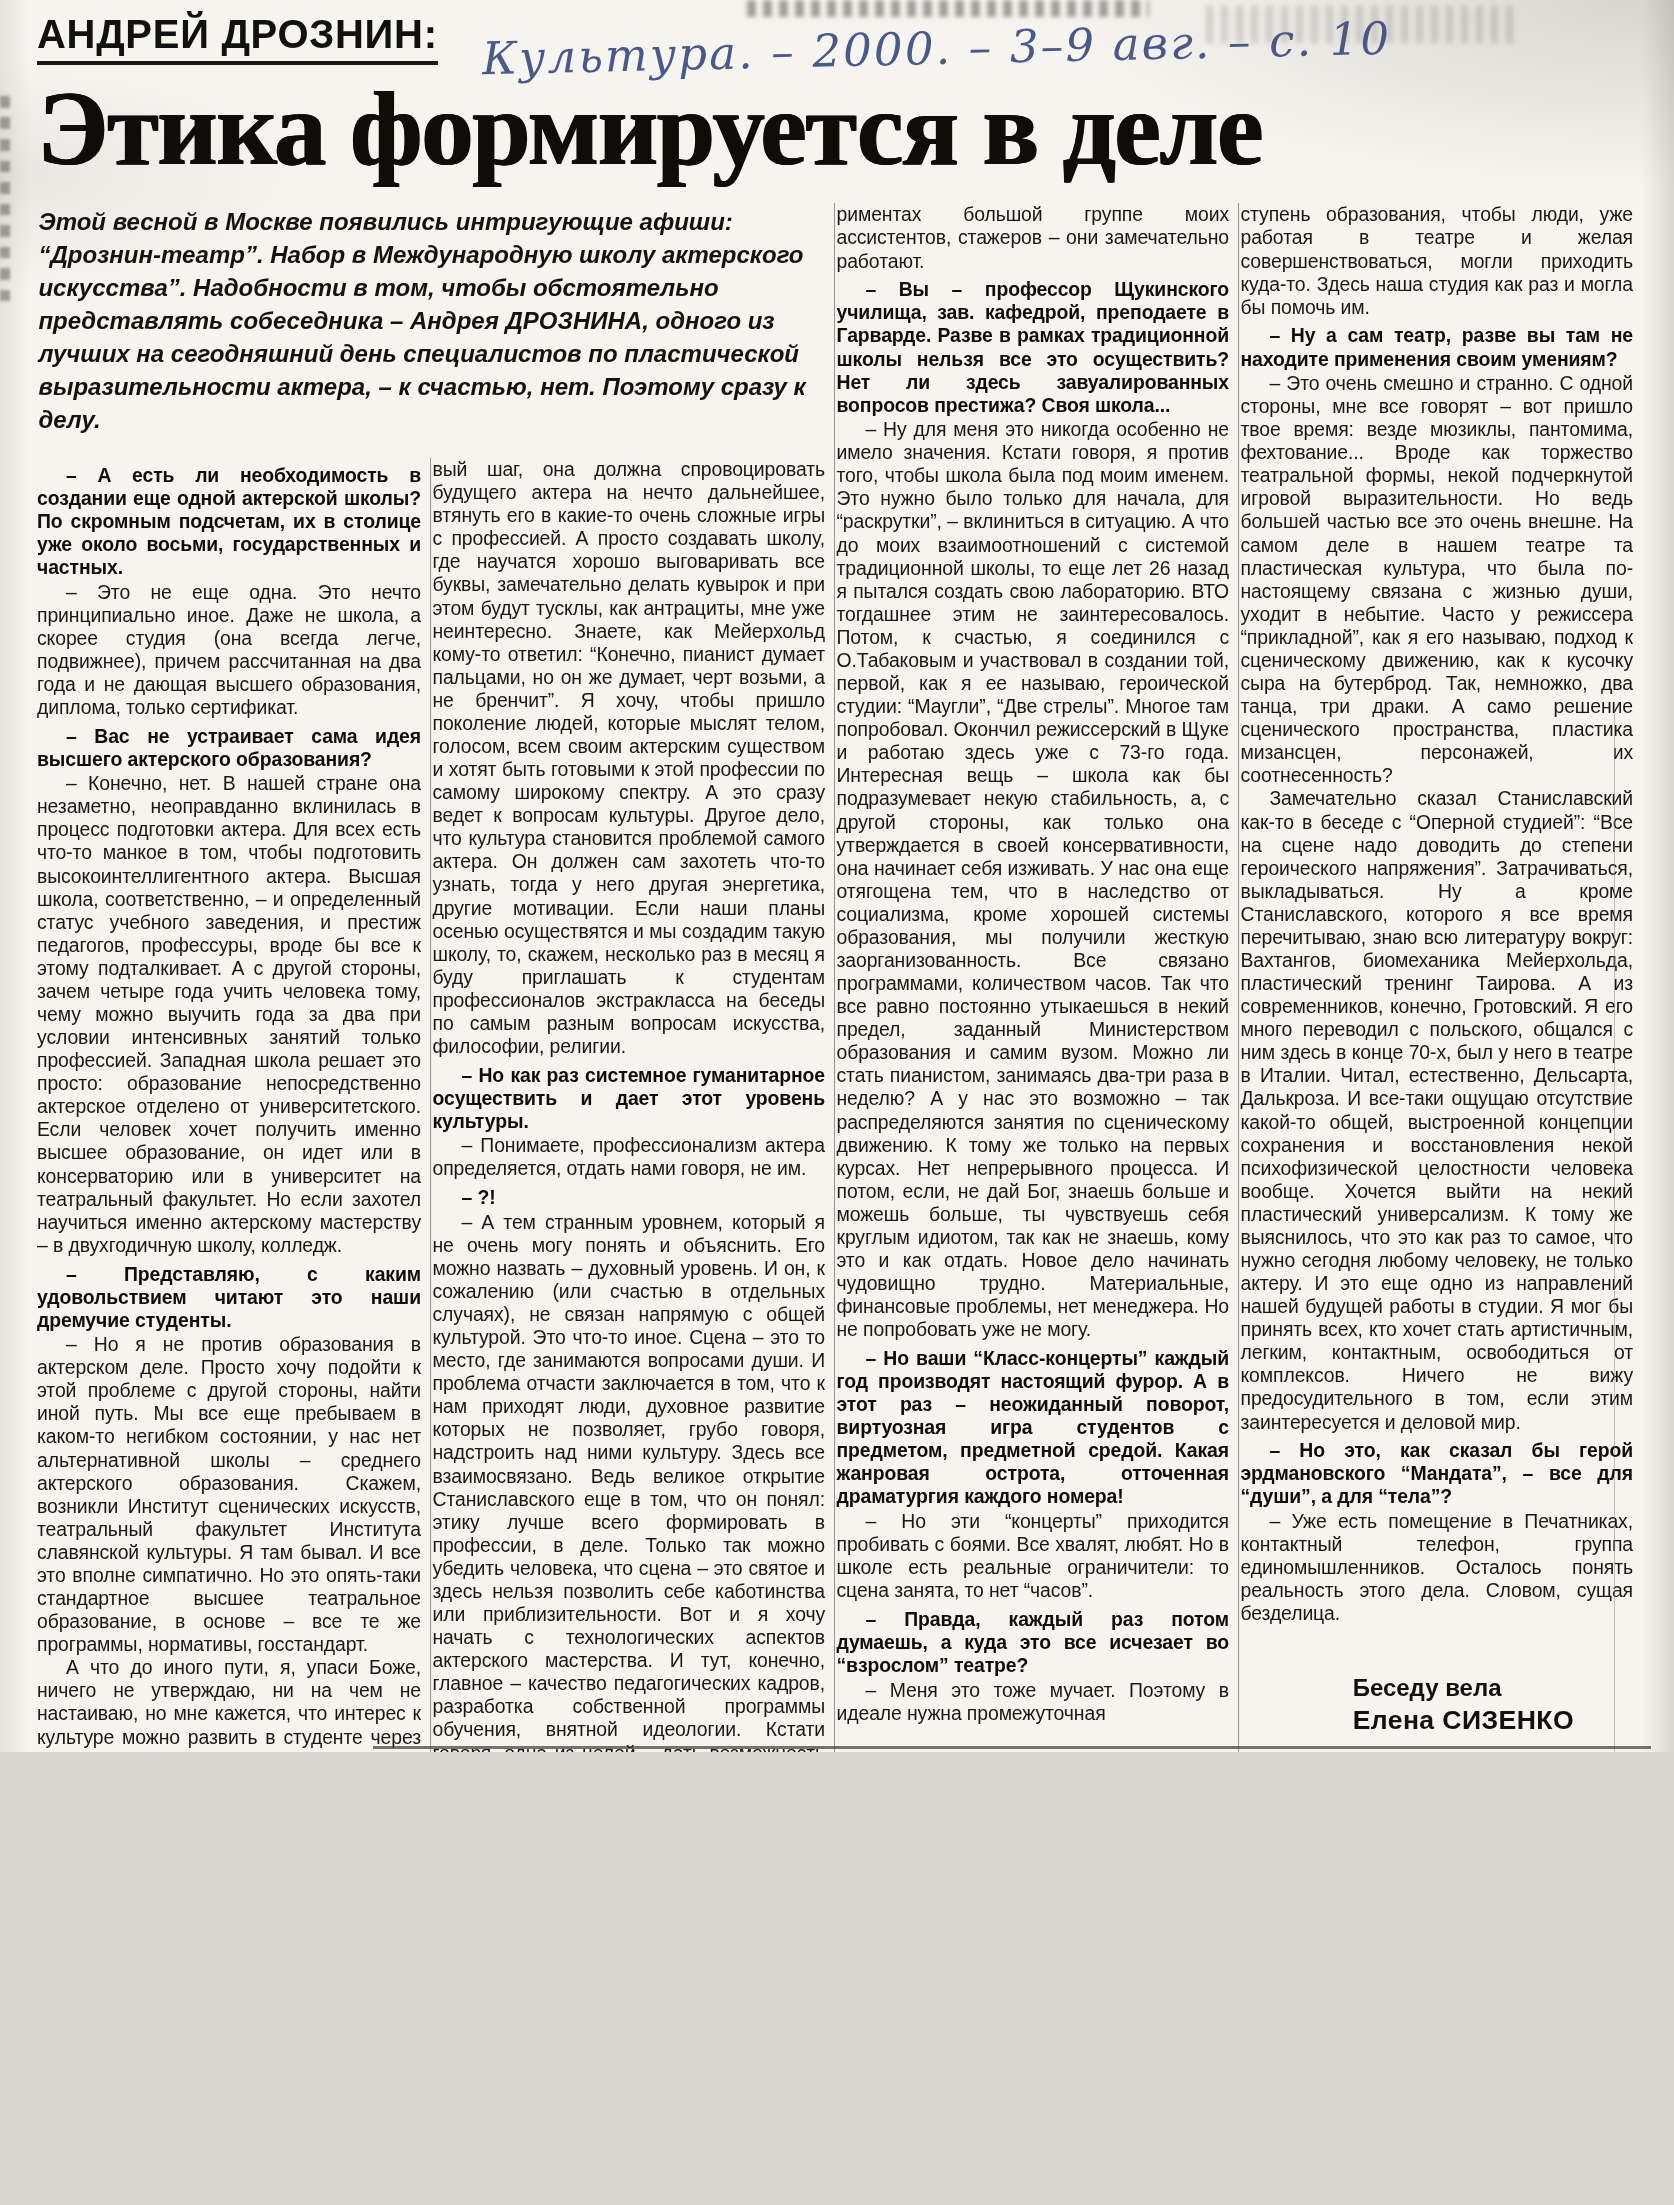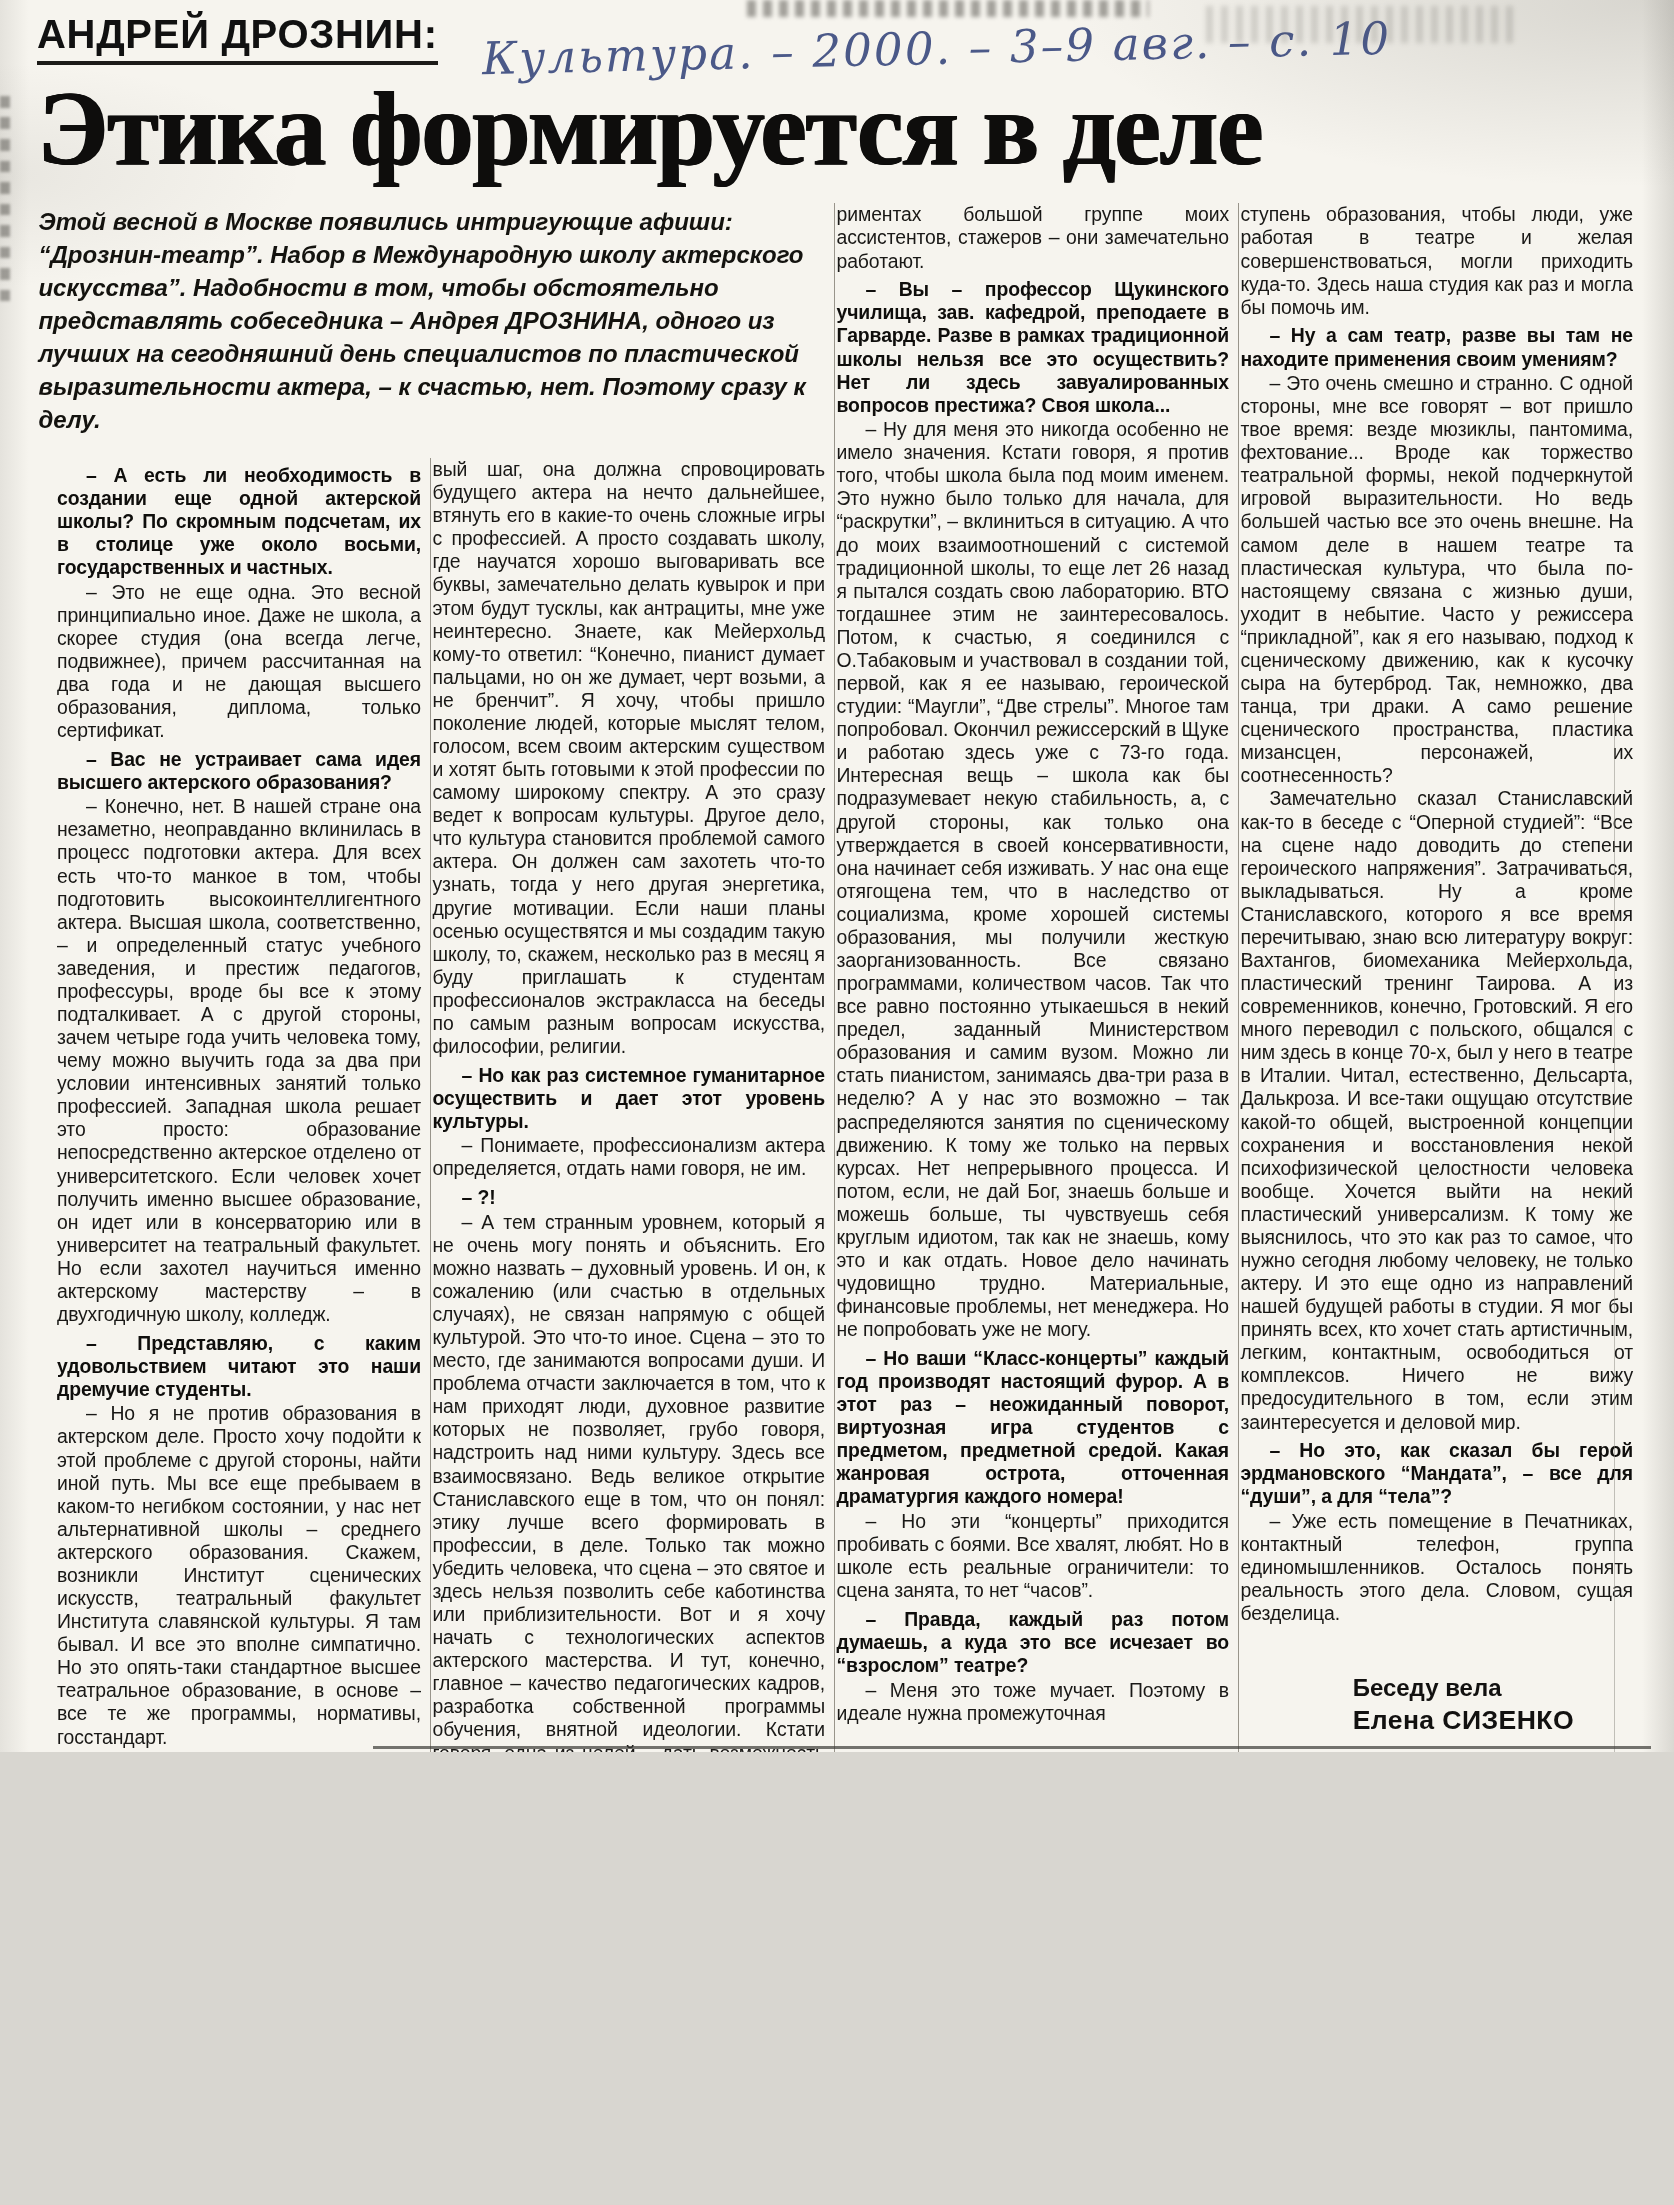--- a/index.html
+++ b/index.html
@@ -46,21 +46,21 @@
     font-size:19.4px; line-height:1.19; letter-spacing:-0.1px;
     text-align:justify;
   }
   .lead {
     grid-column:1 / 3; grid-row:1;
     font-style:italic; font-weight:bold;
     font-size:24px; line-height:1.38; letter-spacing:0;
     text-align:left; padding:1.4px 10px 21.5px 1.4px; color:#14130f;
   }
   .col { min-width:0; }
-  .col1 { grid-column:1; grid-row:2;margin-left:20px; }
+  .col1 { grid-column:1; grid-row:2; }
   .col2 { grid-column:2; grid-row:2; }
   .col3 { grid-column:3; grid-row:1 / 3; }
   .col4 { grid-column:4; grid-row:1 / 3; }
   .col2, .col3, .col4 {
     border-left:1.4px solid #98948a;
     margin-left:-11.5px; padding-left:2px;
   }
   .col p {
     margin:0; text-indent:29px;
     hyphens:auto; -webkit-hyphens:auto; overflow-wrap:break-word;
@@ -112,21 +112,21 @@
     <span class="kicker">АНДРЕЙ ДРОЗНИН:</span>
     <span class="handwritten">Культура. – 2000. – 3–9 авг. – с. 10</span>
     <h1 class="headline">Этика формируется в деле</h1>
   </div>
 
   <div class="article" id="article">
     <div class="lead">Этой весной в Москве появились интригующие афиши: “Дрознин-театр”. Набор в Международную школу актерского искусства”. Надобности в том, чтобы обстоятельно представлять собеседника – Андрея ДРОЗНИНА, одного из лучших на сегодняшний день специалистов по пластической выразительности актера, – к счастью, нет. Поэтому сразу к делу.</div>
 
   <div class="col col1">
         <p class="q" lang="ru">– А есть ли необходимость в создании еще одной актерской школы? По скромным подсчетам, их в столице уже около восьми, государственных и частных.</p>
-        <p class="a" lang="ru">– Это не еще одна. Это весной принципиально иное. Даже не школа, а скорее студия (она всегда легче, подвижнее), причем рассчитанная на два года и не дающая высшего образования, диплома, только сертификат.</p>
+        <p class="a" lang="ru">– Это не еще одна. Это нечто принципиально иное. Даже не школа, а скорее студия (она всегда легче, подвижнее), причем рассчитанная на два года и не дающая высшего образования, диплома, только сертификат.</p>
         <p class="q" lang="ru">– Вас не устраивает сама идея высшего актерского образования?</p>
         <p class="a" lang="ru">– Конечно, нет. В нашей стране она незаметно, неоправданно вклинилась в процесс подготовки актера. Для всех есть что-то манкое в том, чтобы подготовить высокоинтеллигентного актера. Высшая школа, соответственно, – и определенный статус учебного заведения, и престиж педагогов, профессуры, вроде бы все к этому подталкивает. А с другой стороны, зачем четыре года учить человека тому, чему можно выучить года за два при условии интенсивных занятий только профессией. Западная школа решает это просто: образование непосредственно актерское отделено от университетского. Если человек хочет получить именно высшее образование, он идет или в консерваторию или в университет на театральный факультет. Но если захотел научиться именно актерскому мастерству – в двухгодичную школу, колледж.</p>
         <p class="q" lang="ru">– Представляю, с каким удовольствием читают это наши дремучие студенты.</p>
         <p class="a" lang="ru">– Но я не против образования в актерском деле. Просто хочу подойти к этой проблеме с другой стороны, найти иной путь. Мы все еще пребываем в каком-то негибком состоянии, у нас нет альтернативной школы – среднего актерского образования. Скажем, возникли Институт сценических искусств, театральный факультет Института славянской культуры. Я там бывал. И все это вполне симпатично. Но это опять-таки стандартное высшее театральное образование, в основе – все те же программы, нормативы, госстандарт.</p>
         <p class="a" lang="ru">А что до иного пути, я, упаси Боже, ничего не утверждаю, ни на чем не настаиваю, но мне кажется, что интерес к культуре можно развить в студенте через очень высокий уровень требований к профессии. Технологичность здесь – лишь пер-</p>
       </div>
       <div class="col col2">
         <p class="cont" lang="ru">вый шаг, она должна спровоцировать будущего актера на нечто дальнейшее, втянуть его в какие-то очень сложные игры с профессией. А просто создавать школу, где научатся хорошо выговаривать все буквы, замечательно делать кувырок и при этом будут тусклы, как антрациты, мне уже неинтересно. Знаете, как Мейерхольд кому-то ответил: “Конечно, пианист думает пальцами, но он же думает, черт возьми, а не бренчит”. Я хочу, чтобы пришло поколение людей, которые мыслят телом, голосом, всем своим актерским существом и хотят быть готовыми к этой профессии по самому широкому спектру. А это сразу ведет к вопросам культуры. Другое дело, что культура становится проблемой самого актера. Он должен сам захотеть что-то узнать, тогда у него другая энергетика, другие мотивации. Если наши планы осенью осуществятся и мы создадим такую школу, то, скажем, несколько раз в месяц я буду приглашать к студентам профессионалов экстракласса на беседы по самым разным вопросам искусства, философии, религии.</p>
         <p class="q" lang="ru">– Но как раз системное гуманитарное осуществить и дает этот уровень культуры.</p>
         <p class="a" lang="ru">– Понимаете, профессионализм актера определяется, отдать нами говоря, не им.</p>

